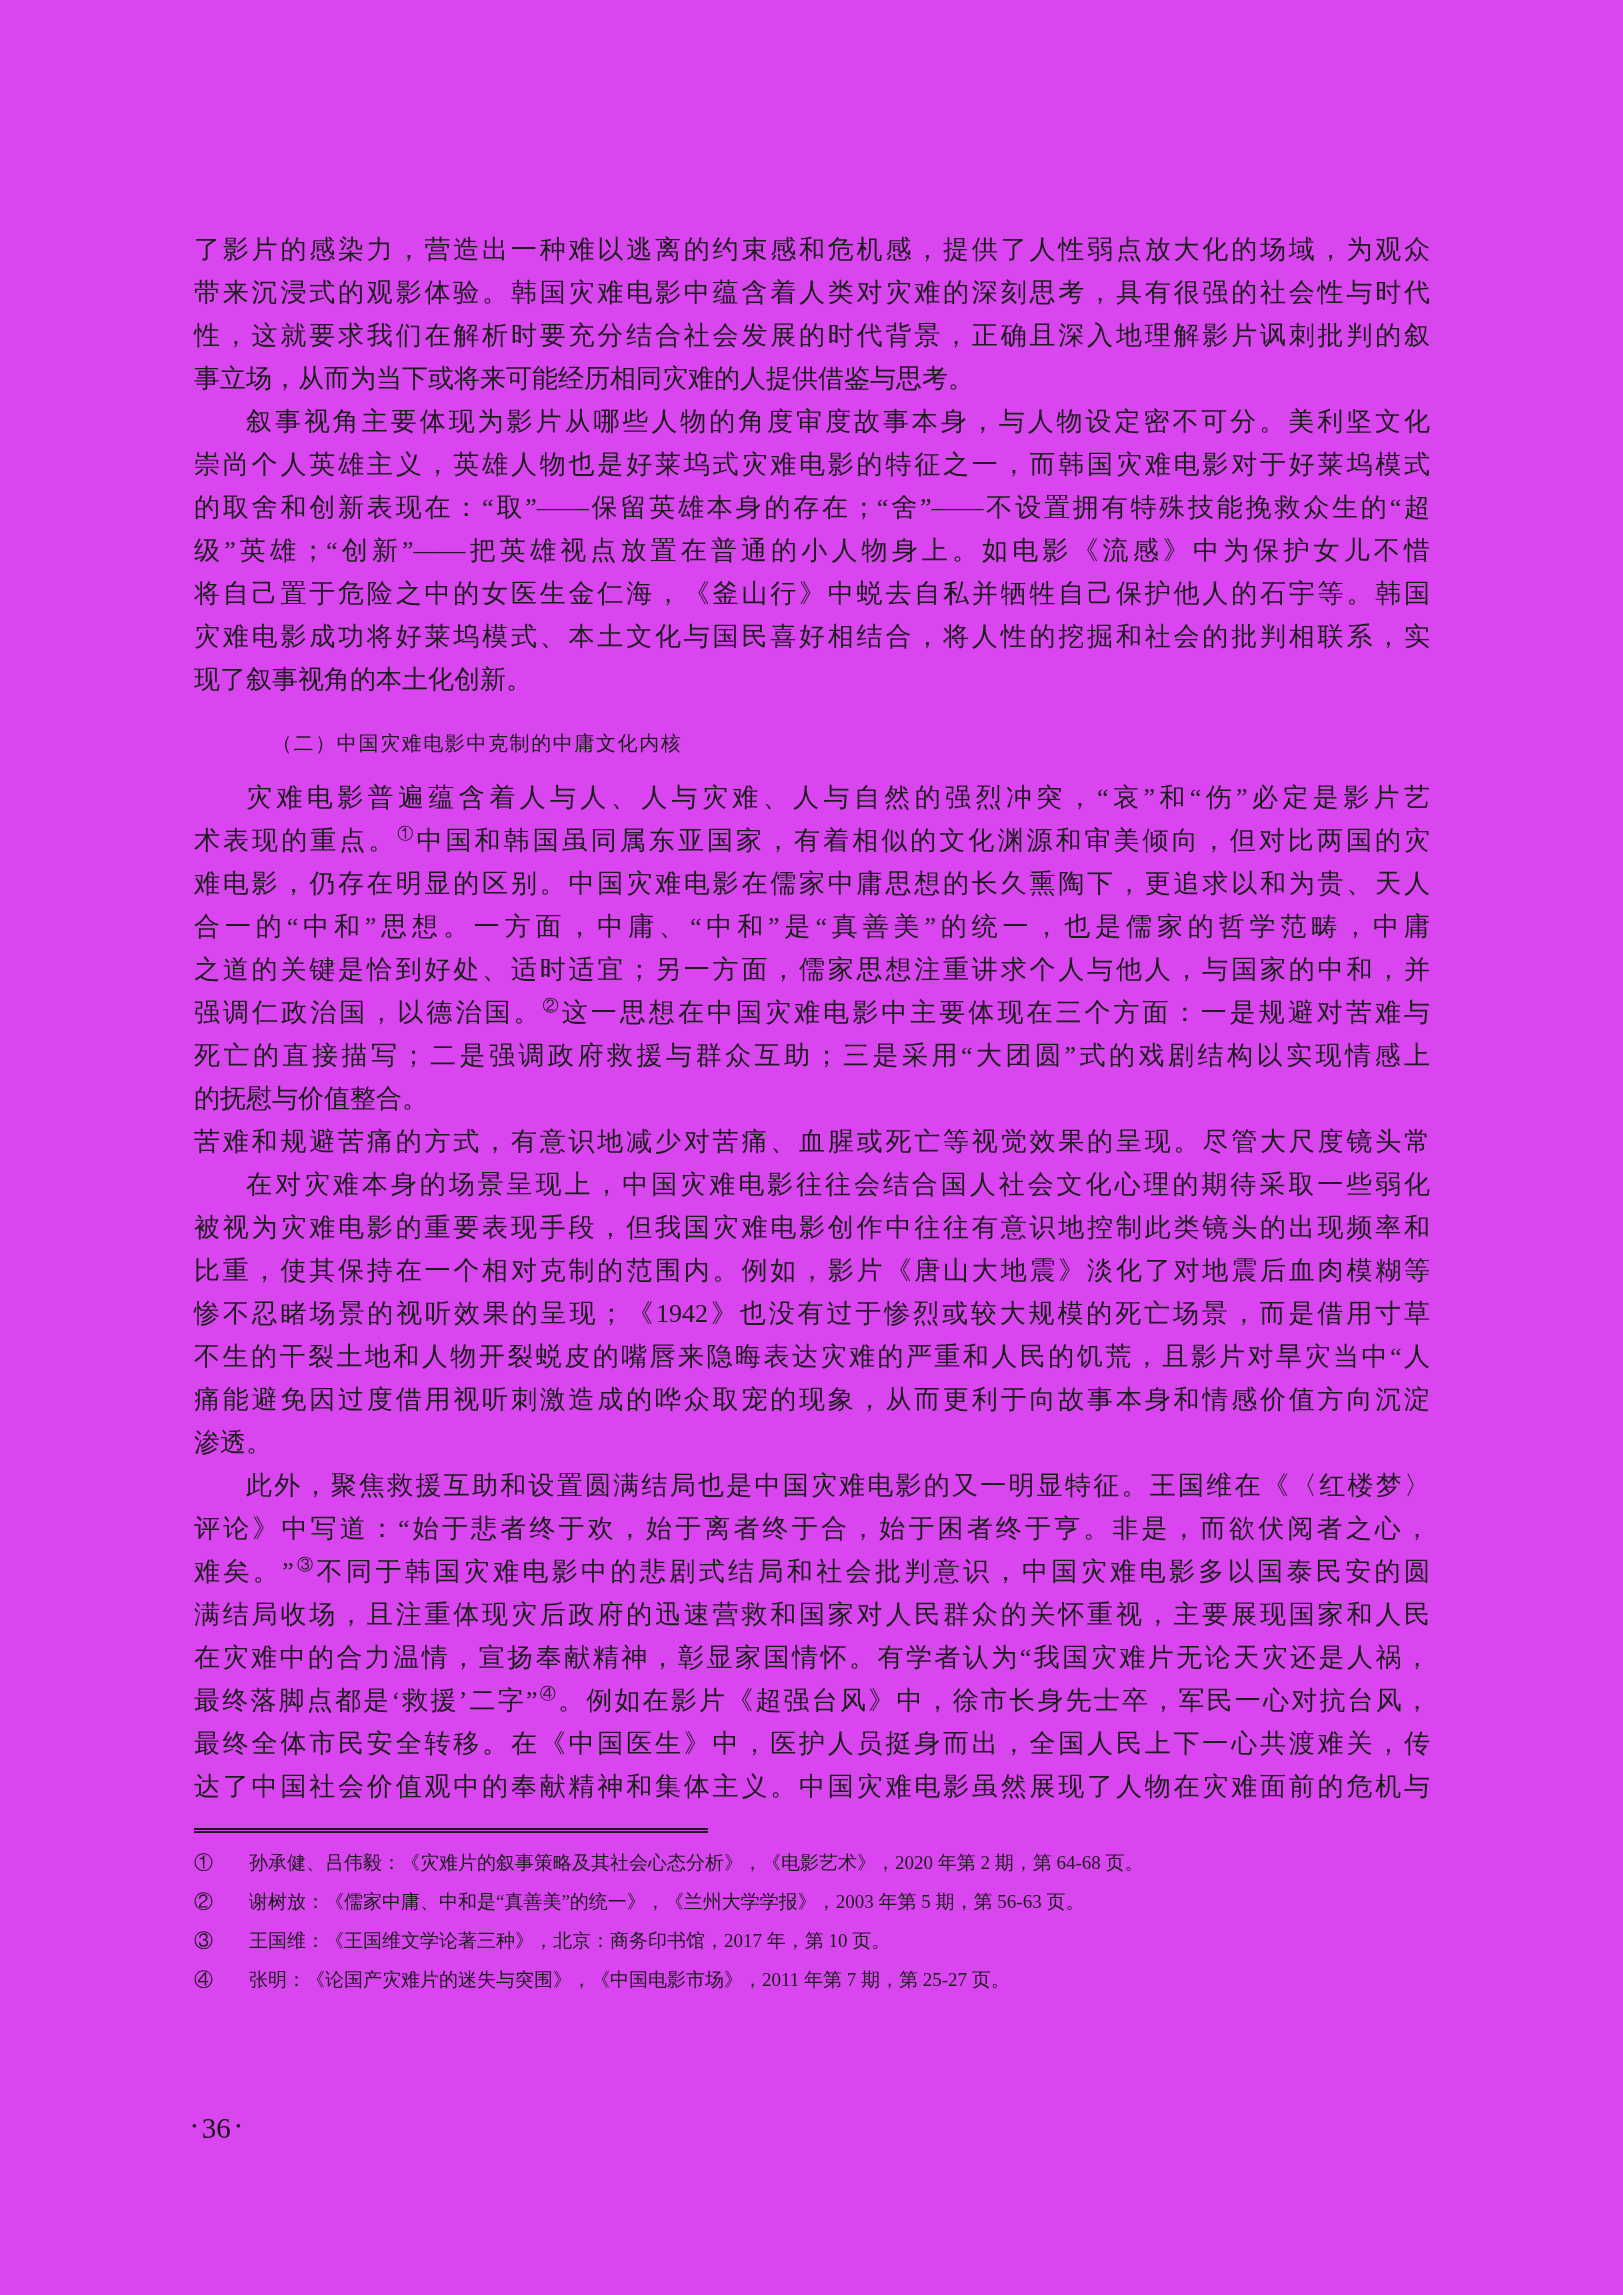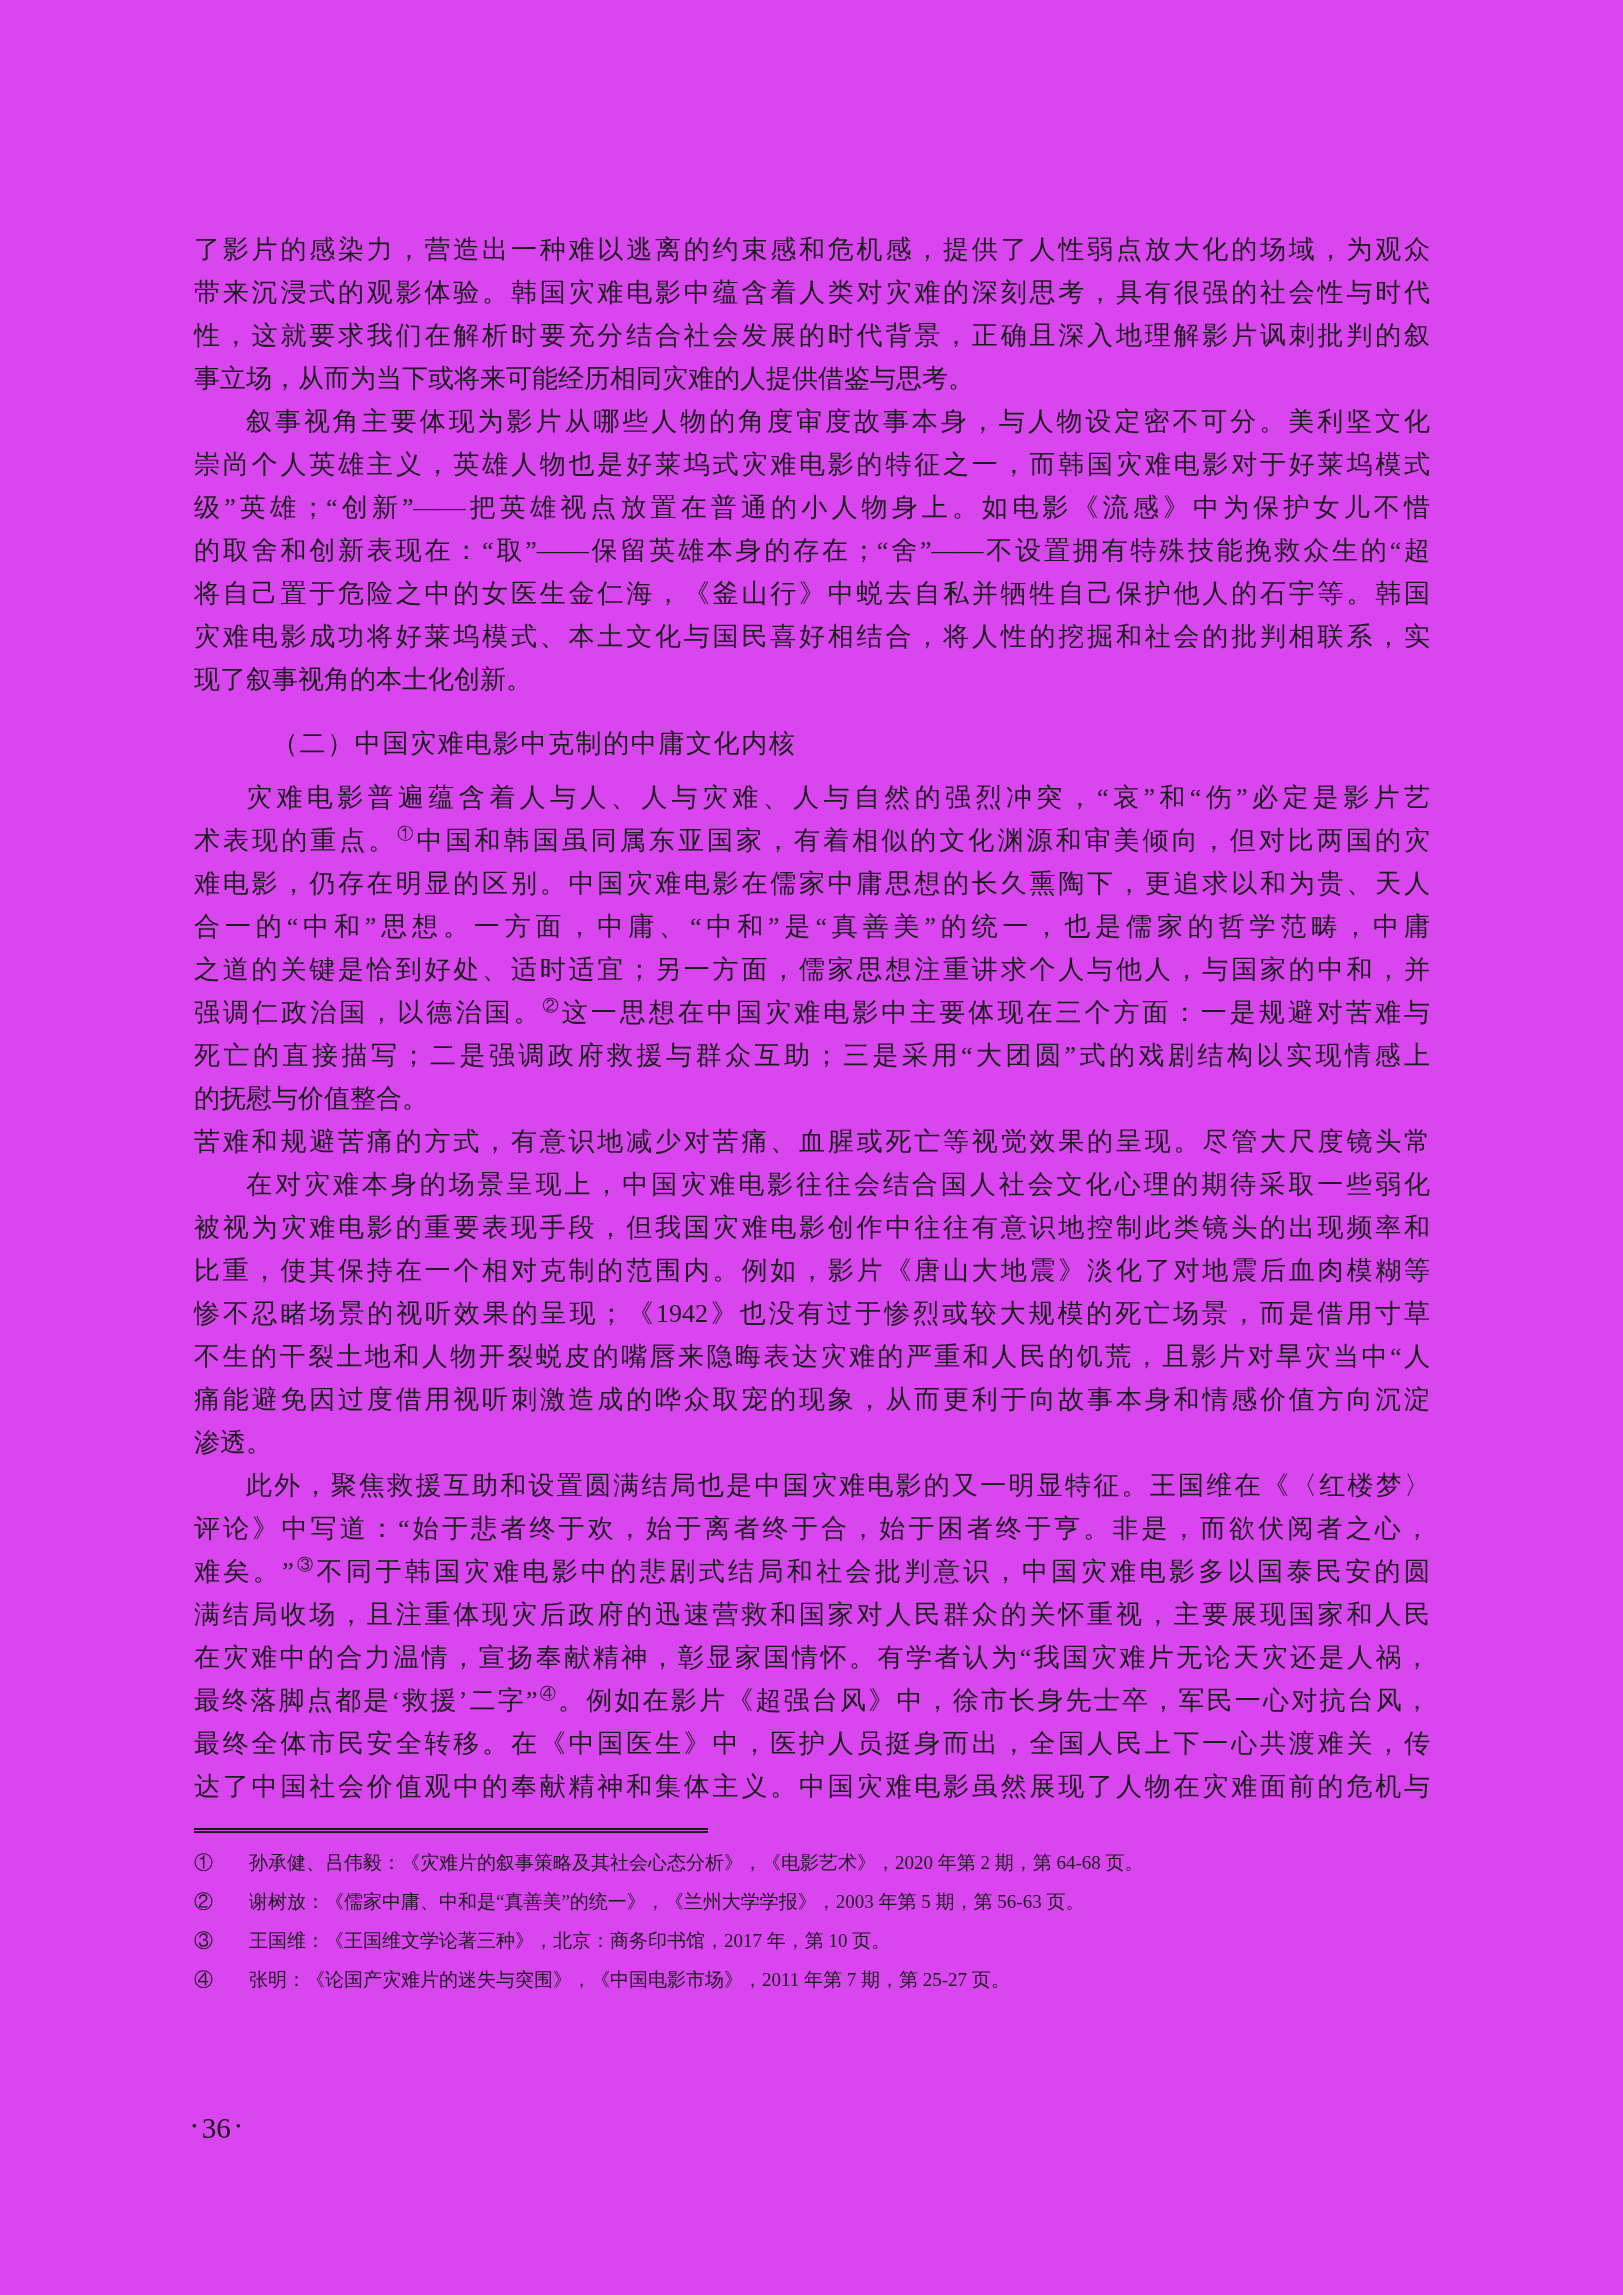--- a/index.html
+++ b/index.html
@@ -33,21 +33,21 @@
   }
   .line.indent { padding-left: 52px; }
   .fnref {
     font-size: 0.62em;
     vertical-align: super;
     line-height: 0;
   }
   .heading {
     height: 43px;
     line-height: 43px;
-    font-size: 26px;
+    font-size: 20px;
     padding-left: 78px;
     margin-top: 21.4px;
     margin-bottom: 10.3px;
     letter-spacing: 1.6px;
   }
   .footnotes {
     margin: 20.6px 193px 0 194px;
   }
   .fn-rule {
     width: 514px;
@@ -85,22 +85,22 @@
   <div class="content">
       <div class="para">
         <div class="line fill">了影片的感染力，营造出一种难以逃离的约束感和危机感，提供了人性弱点放大化的场域，为观众</div>
         <div class="line fill">带来沉浸式的观影体验。韩国灾难电影中蕴含着人类对灾难的深刻思考，具有很强的社会性与时代</div>
         <div class="line fill">性，这就要求我们在解析时要充分结合社会发展的时代背景，正确且深入地理解影片讽刺批判的叙</div>
         <div class="line">事立场，从而为当下或将来可能经历相同灾难的人提供借鉴与思考。</div>
       </div>
       <div class="para">
         <div class="line indent fill">叙事视角主要体现为影片从哪些人物的角度审度故事本身，与人物设定密不可分。美利坚文化</div>
         <div class="line fill">崇尚个人英雄主义，英雄人物也是好莱坞式灾难电影的特征之一，而韩国灾难电影对于好莱坞模式</div>
+        <div class="line fill">的取舍和创新表现在：“取”——保留英雄本身的存在；“舍”——不设置拥有特殊技能挽救众生的“超</div>
         <div class="line fill">级”英雄；“创新”——把英雄视点放置在普通的小人物身上。如电影《流感》中为保护女儿不惜</div>
-        <div class="line fill">的取舍和创新表现在：“取”——保留英雄本身的存在；“舍”——不设置拥有特殊技能挽救众生的“超</div>
         <div class="line fill">将自己置于危险之中的女医生金仁海，《釜山行》中蜕去自私并牺牲自己保护他人的石宇等。韩国</div>
         <div class="line fill">灾难电影成功将好莱坞模式、本土文化与国民喜好相结合，将人性的挖掘和社会的批判相联系，实</div>
         <div class="line">现了叙事视角的本土化创新。</div>
       </div>
       <div class="heading">（二）中国灾难电影中克制的中庸文化内核</div>
       <div class="para">
         <div class="line indent fill">灾难电影普遍蕴含着人与人、人与灾难、人与自然的强烈冲突，“哀”和“伤”必定是影片艺</div>
         <div class="line fill">术表现的重点。<sup class="fnref">①</sup>中国和韩国虽同属东亚国家，有着相似的文化渊源和审美倾向，但对比两国的灾</div>
         <div class="line fill">难电影，仍存在明显的区别。中国灾难电影在儒家中庸思想的长久熏陶下，更追求以和为贵、天人</div>
         <div class="line fill">合一的“中和”思想。一方面，中庸、“中和”是“真善美”的统一，也是儒家的哲学范畴，中庸</div>

